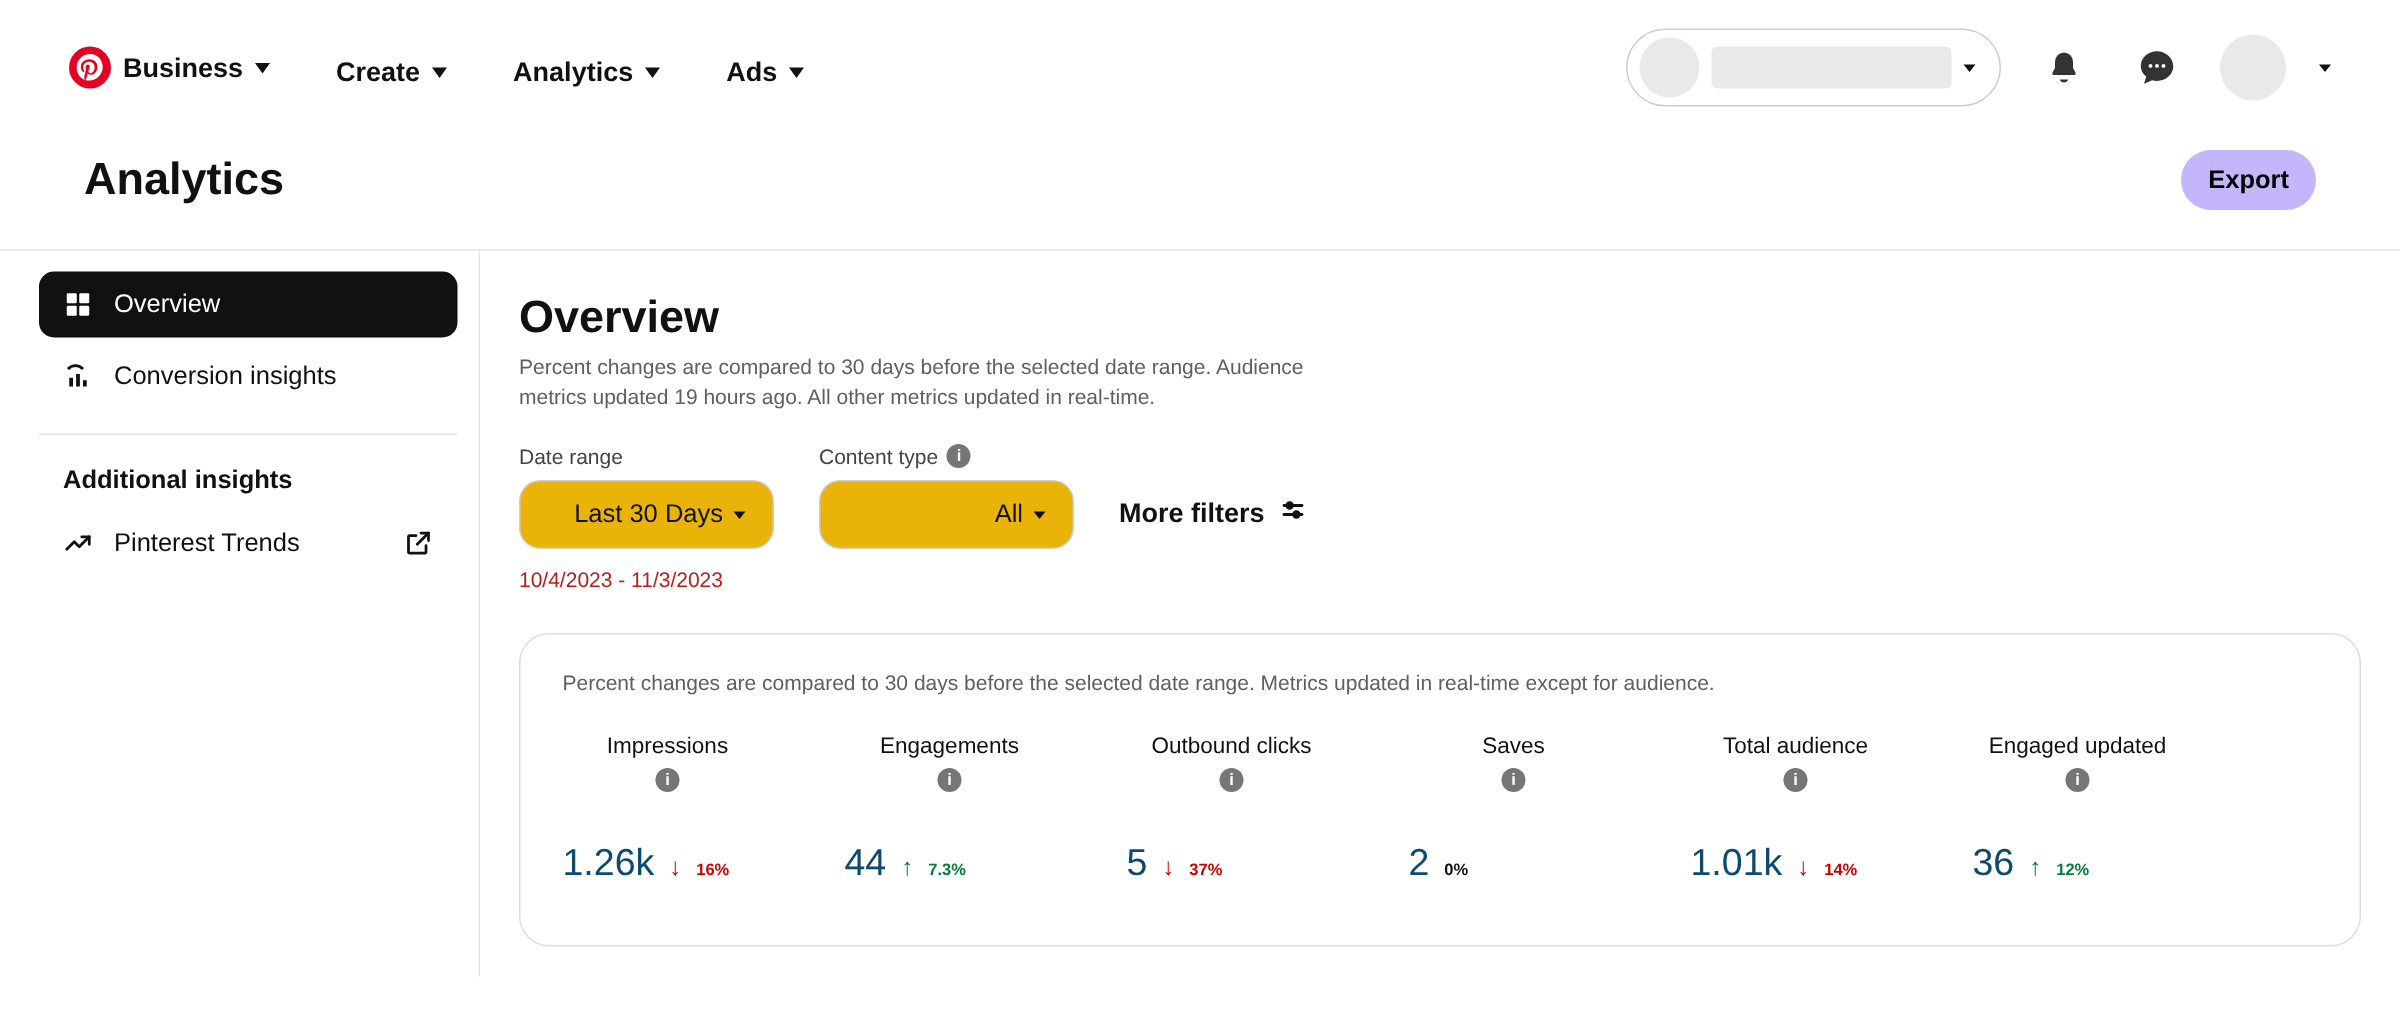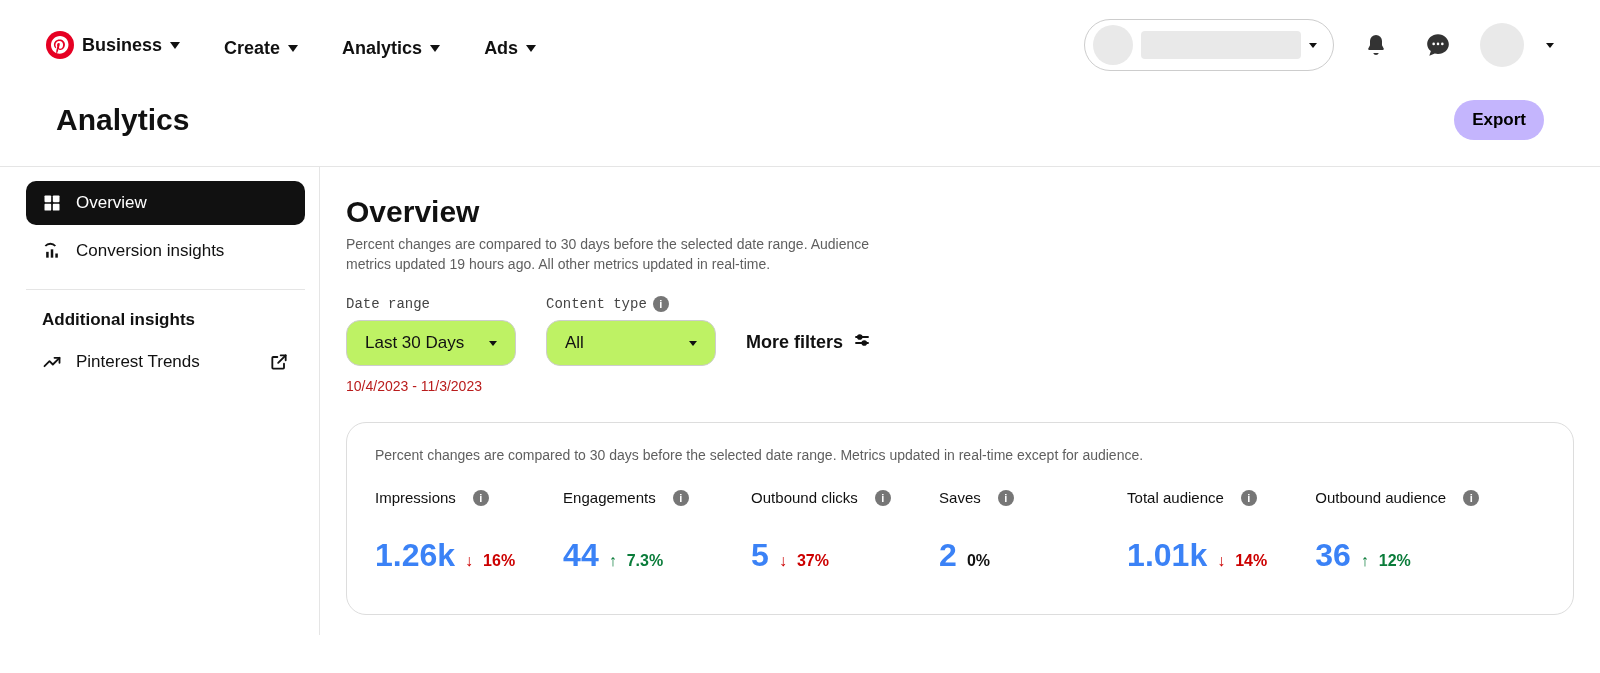--- a/index.html
+++ b/index.html
@@ -67,47 +67,47 @@
   .side-sep { height:1px; background:#e5e5e5; margin: 16px 0; }
   .side-heading { font-size:17px; font-weight:700; padding:4px 16px 10px 16px; }
 
   .content { flex:1; padding: 28px 26px 20px 26px; }
   .content-title { font-size:30px; font-weight:700; margin-bottom:6px; }
   .content-sub { font-size:14px; color:#5f5f5f; max-width:570px; line-height:1.4; }
 
   .filters-row { display:flex; align-items:flex-end; gap:30px; margin-top:22px; }
   .filter-group { display:flex; flex-direction:column; gap:8px; }
   .filter-label-row { display:flex; align-items:center; gap:6px; }
-  .filter-label { font-size:14px; color:#444;font-family:Liberation Mono, monospace; }
+  .filter-label { font-size:14px; color:#444; }
   .info-dot {
     width:16px; height:16px; border-radius:50%; background:#767676; color:#fff;
     display:inline-flex; align-items:center; justify-content:center; font-size:11px; font-weight:700;
   }
   .select-box {
-    display:flex; align-items:center; justify-content:space-between; gap:7px;
+    display:flex; align-items:center; justify-content:flex-end; gap:7px;
     border:1.5px solid #cdcdcd; border-radius:14px; padding:12px 18px; min-width:170px;
-    font-size:17px; cursor:pointer; background:#bef264;
+    font-size:17px; cursor:pointer; background:#eab308;
   }
   .more-filters { display:flex; align-items:center; gap:10px; font-size:18px; font-weight:600; cursor:pointer; }
 
   .date-range-text { font-size:14px; color:#b91c1c; margin-top:12px; }
 
   
   .perf-card {
     border:1.5px solid #ddd; border-radius:20px; padding:24px 28px 40px 28px; margin-top:28px;
   }
   .perf-title { font-size:22px; font-weight:600; margin-bottom:4px; }
   .perf-sub { font-size:14px; color:#5f5f5f; }
 
   .metrics-row { display:flex; gap:48px; margin-top:26px; flex-wrap:wrap; }
   .metric { min-width:140px; }
-  .metric-label-row { display:flex; align-items:center; gap:17px; font-size:15px; color:#111; }
+  .metric-label-row { display:flex; align-items:center; gap:6px; font-size:15px; color:#111;flex-direction:column; }
   .metric-value-row { display:flex; align-items:baseline; gap:10px; margin-top:6px; }
-  .metric-value { font-size:32px; font-weight:700; color:#3b82f6; }
-  .pct { font-size:16px; font-weight:600;margin-top:40px; }
+  .metric-value { font-size:25px; font-weight:400; color:#0c4a6e; }
+  .pct { font-size:11px; font-weight:600;margin-top:40px; }
   .pct.up { color:#0a7c3a; }
   .pct.down { color:#cc0000; }
   .pct.flat { color:#111; }
   .arrow { font-size:16px; font-weight:700; }
   .arrow.up { color:#0a7c3a; }
   .arrow.down { color:#cc0000; }
 </style>
 </head>
 <body>
 
@@ -313,21 +313,21 @@
               <span class="info-dot">i</span>
             </div>
             <div class="metric-value-row">
               <span class="metric-value">1.01k</span>
               <span class="arrow down">↓</span>
               <span class="pct down">14%</span>
             </div>
           </div>
           <div class="metric">
             <div class="metric-label-row">
-              <span>Outbound audience</span>
+              <span>Engaged updated</span>
               <span class="info-dot">i</span>
             </div>
             <div class="metric-value-row">
               <span class="metric-value">36</span>
               <span class="arrow up">↑</span>
               <span class="pct up">12%</span>
             </div>
           </div>
         </div>
     </section>

